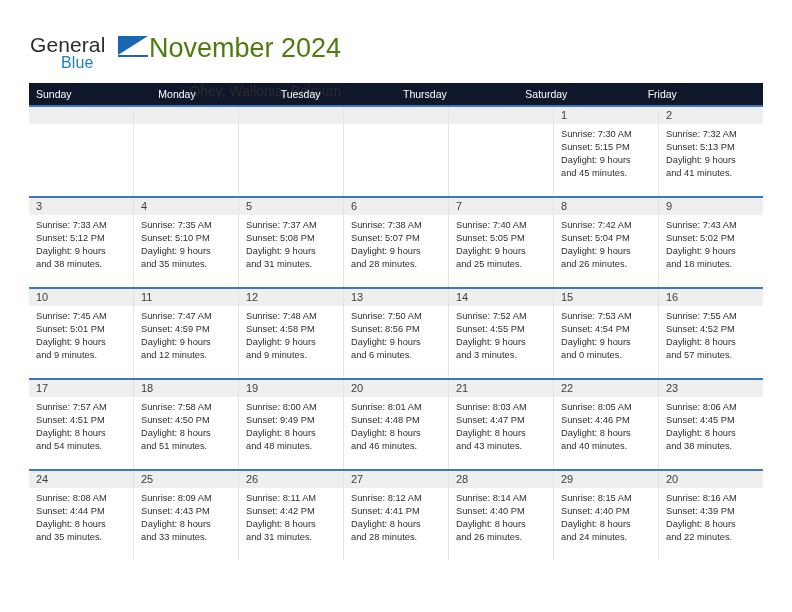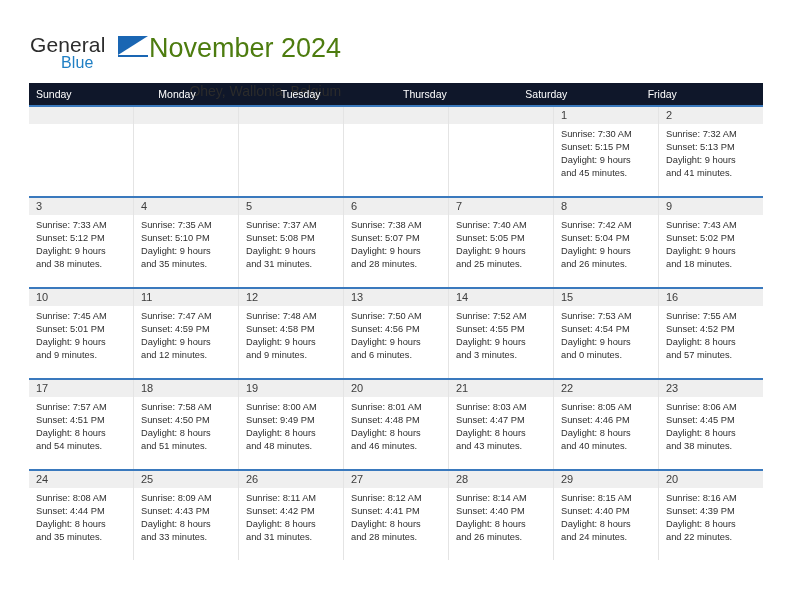--- a/index.html
+++ b/index.html
@@ -251,21 +251,21 @@
               <div>Daylight: 9 hours</div>
               <div>and 9 minutes.</div>
             </div>
           </div>
           <div class="cell">
             <div class="daynum-band">
               <span class="daynum">13</span>
             </div>
             <div class="info">
               <div>Sunrise: 7:50 AM</div>
-              <div>Sunset: 4:56 PM</div>
+              <div>Sunset: 8:56 PM</div>
               <div>Daylight: 9 hours</div>
               <div>and 6 minutes.</div>
             </div>
           </div>
           <div class="cell">
             <div class="daynum-band">
               <span class="daynum">14</span>
             </div>
             <div class="info">
               <div>Sunrise: 7:52 AM</div>

